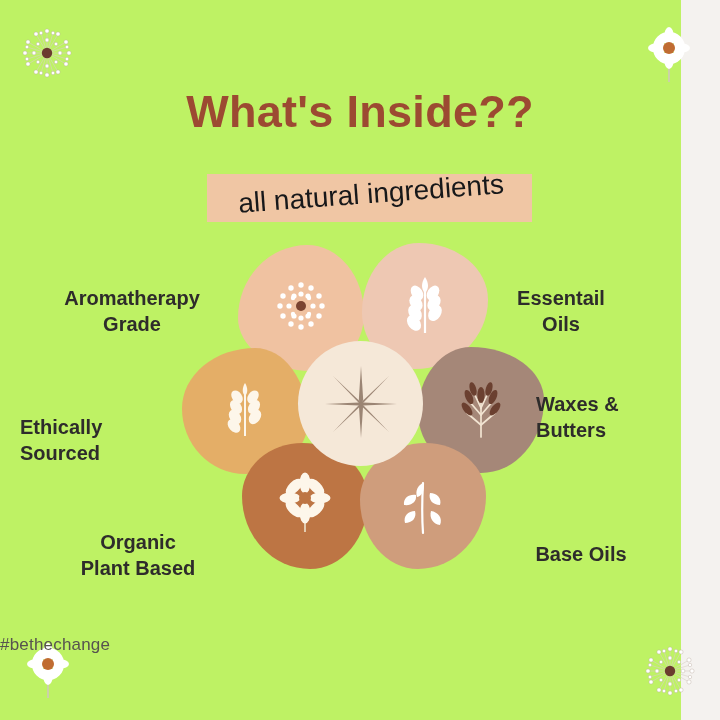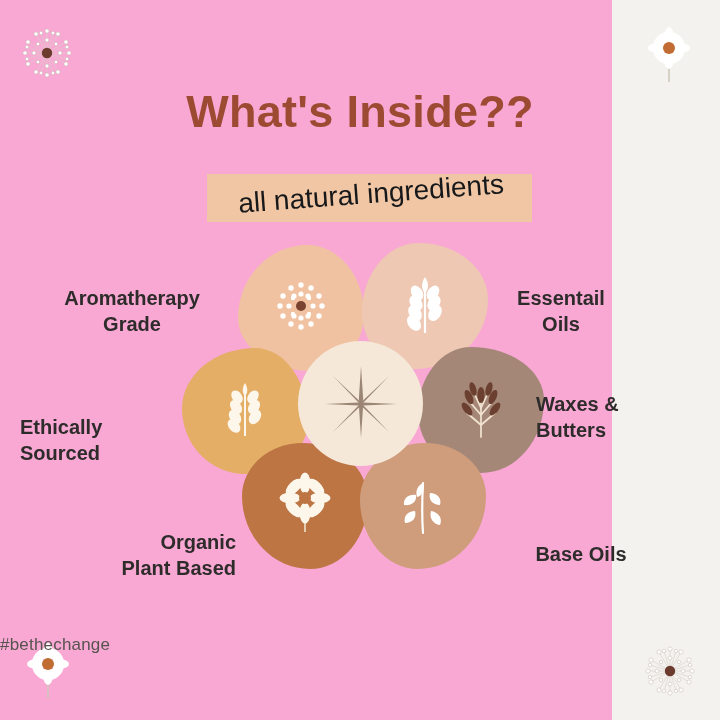--- a/index.html
+++ b/index.html
@@ -9,23 +9,23 @@
   body {
     width: 720px;
     height: 720px;
     background: #f4f2ef;
     font-family: "Liberation Sans", sans-serif;
     overflow: hidden;
     position: relative;
   }
   #canvas {
     position: relative;
-    width: 612px;
+    width: 681px;
     height: 720px;
-    background: #f9a8d4;
+    background: #bef264;
   }
 
   
   .title {
     position: absolute;
     left: 0;
     top: 86px;
     width: 720px;
     text-align: center;
     font-size: 45px;
@@ -119,21 +119,21 @@
   .label {
     position: absolute;
     font-size: 20px;
     font-weight: 700;
     line-height: 1.32;
     color: #2e2c2b;
     white-space: pre-line;
   }
   .lbl-aroma   { left: 36px;  top: 285px; width: 192px; text-align: center; }
   .lbl-ethical { left: 20px;  top: 414px; width: 172px; }
-  .lbl-organic { left: 40px;  top: 529px; width: 196px; text-align: right; }
+  .lbl-organic { left: 40px;  top: 529px; width: 196px; text-align: center; }
   .lbl-essent  { left: 480px; top: 285px; width: 162px; text-align: center; }
   .lbl-waxes   { left: 536px; top: 391px; width: 160px; }
   .lbl-base    { left: 500px; top: 541px; width: 162px; text-align: center; }
 
   
   .hashtag {
     position: absolute;
     left: 0;
     top: 635px;
     width: 720px;

